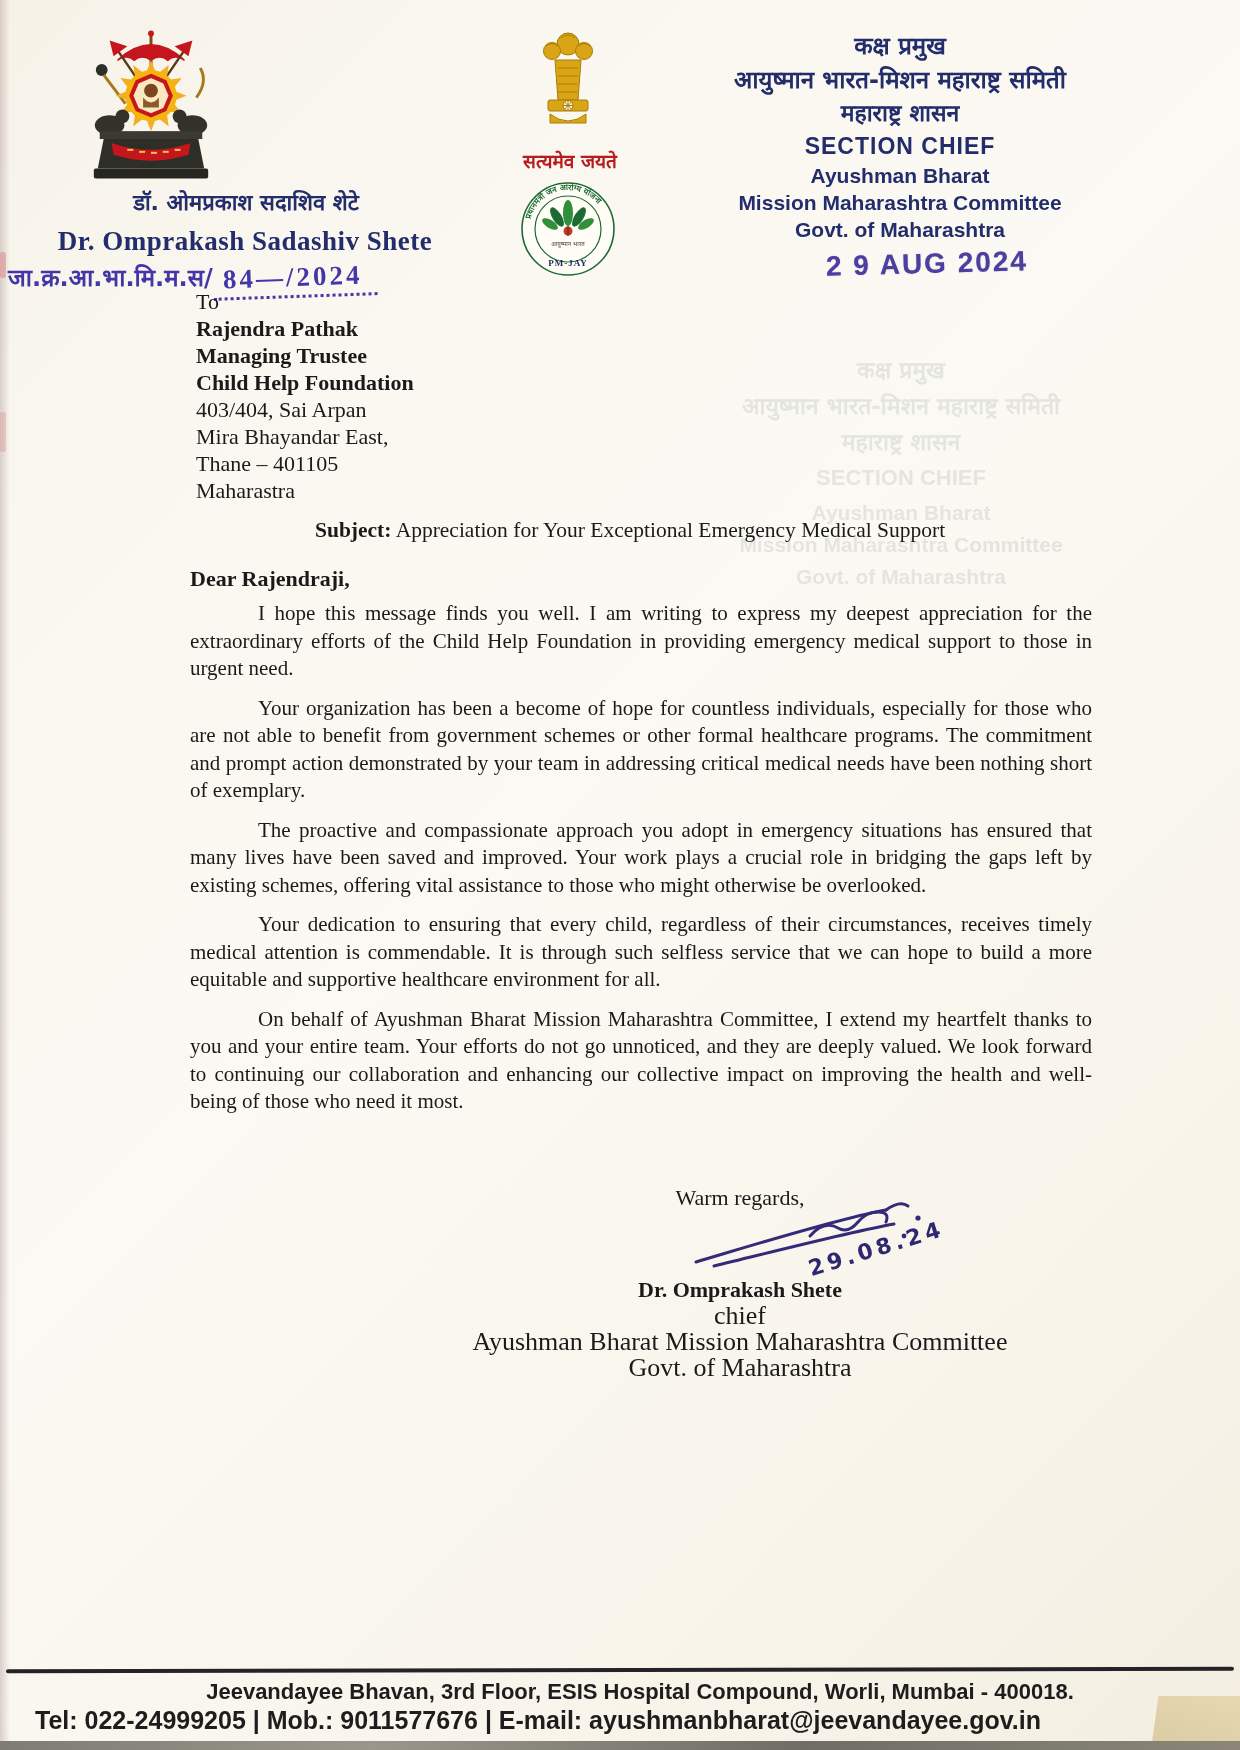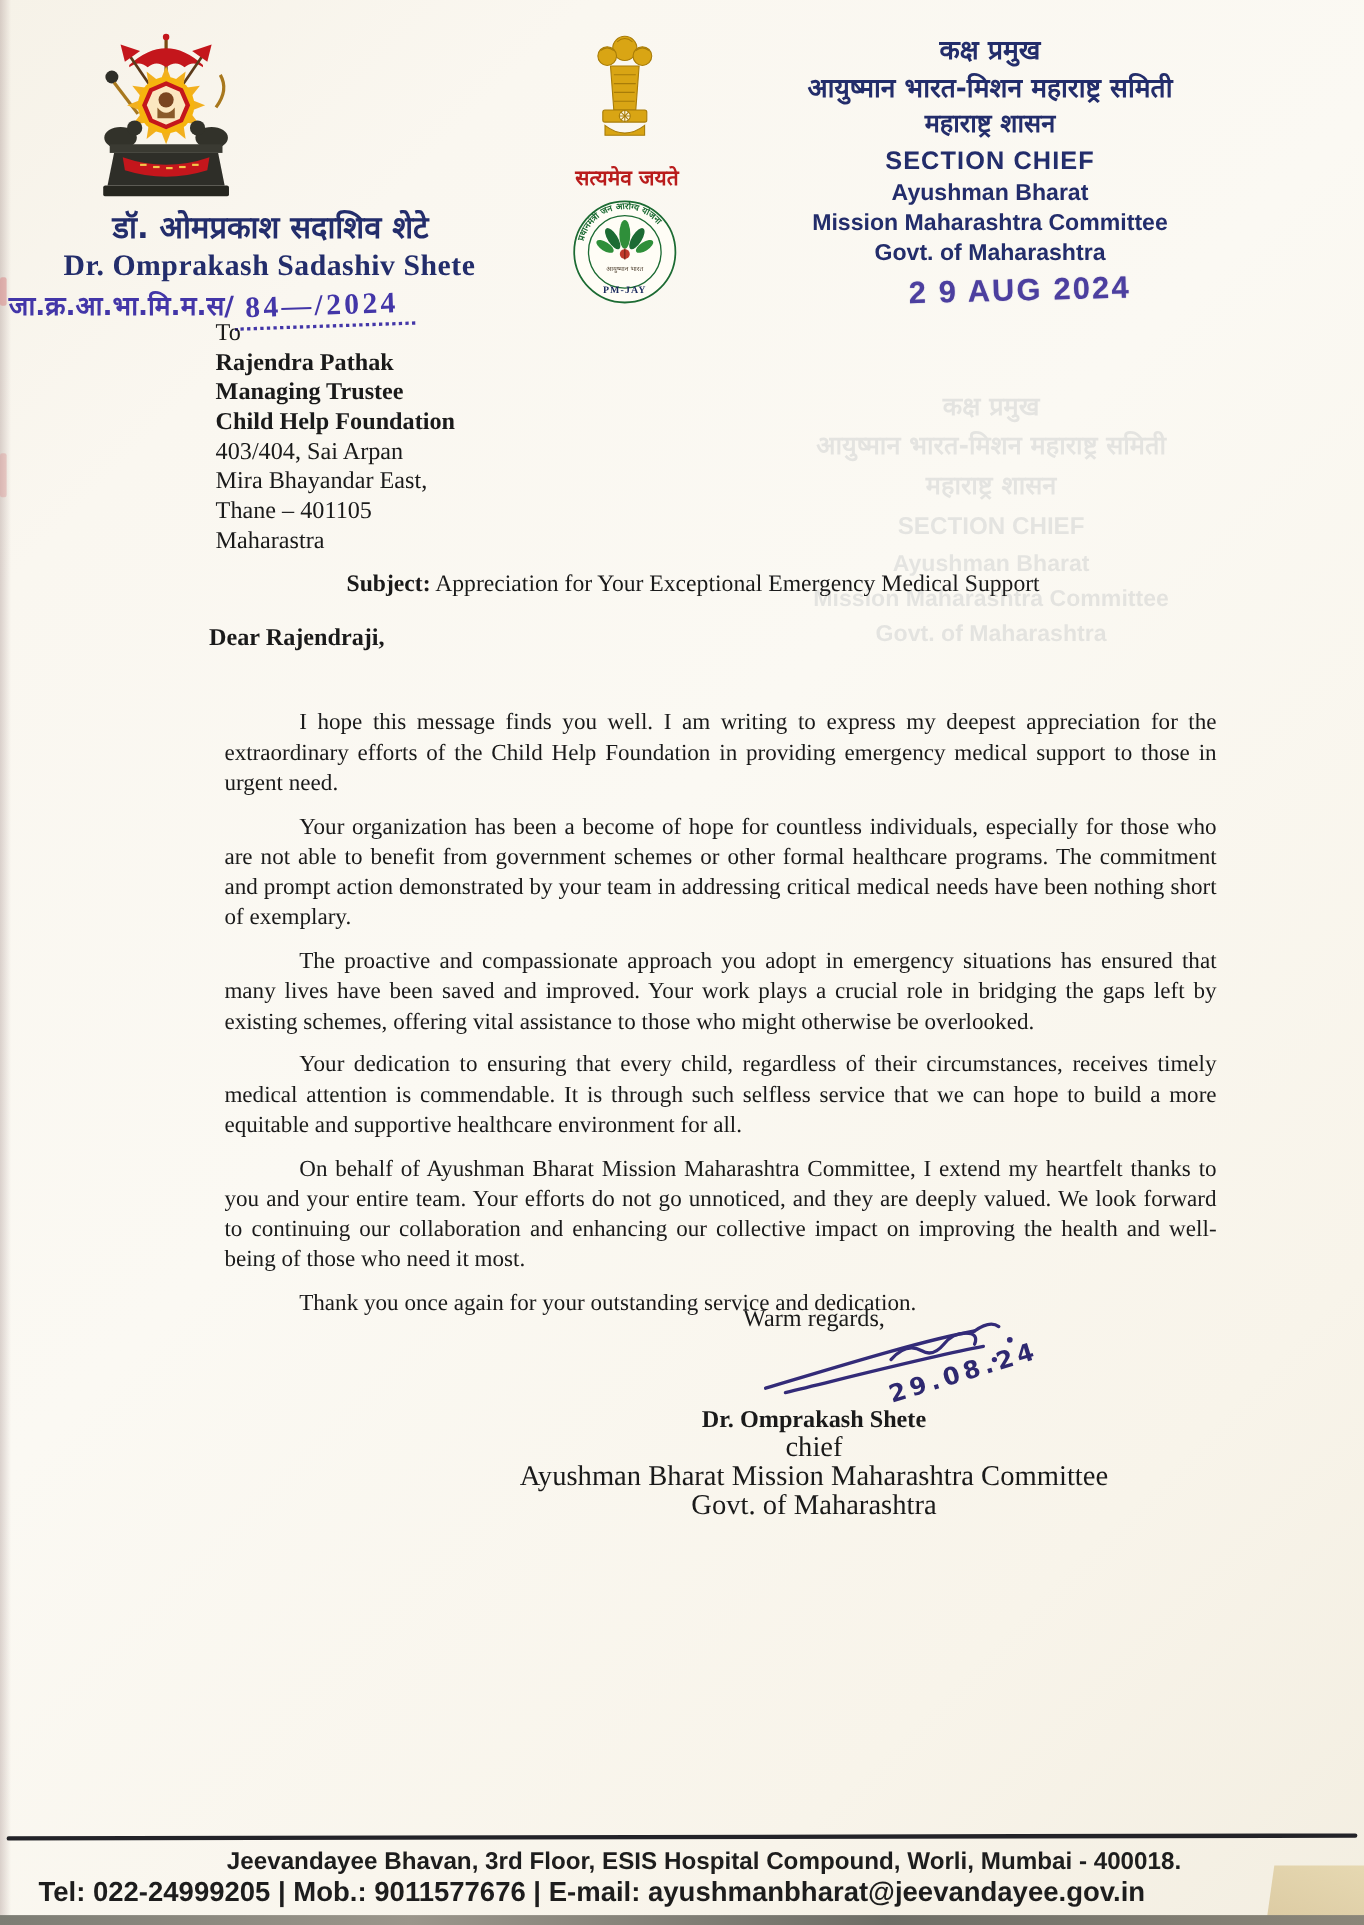--- a/index.html
+++ b/index.html
@@ -15,21 +15,21 @@
   .navy{color:#232d6b;}
   .ink{color:#4336a8;}
 
   
   .edge-left{left:0;top:0;bottom:0;width:10px;background:linear-gradient(90deg,rgba(120,90,90,.25),rgba(120,90,90,0));}
   .edge-mark{left:0;width:6px;background:#d98a8a;opacity:.55;border-radius:2px;}
   .bottom-strip{left:0;right:0;bottom:0;height:9px;background:linear-gradient(90deg,#7d7d74,#9b968b 30%,#6e6e66 65%,#8b8679);}
   .corner-tan{right:0;bottom:8px;width:88px;height:46px;background:linear-gradient(200deg,#e3d3a6,#d7c394);opacity:.8;transform:skewX(-8deg);transform-origin:bottom right;}
 
   
-  .lh-name-dev{left:46px;top:186px;width:400px;text-align:center;font-size:28px;font-weight:bold;}
+  .lh-name-dev{left:46px;top:186px;width:400px;text-align:center;font-size:22px;font-weight:bold;}
   .lh-name-en{left:30px;top:226px;width:430px;text-align:center;font-size:27px;font-weight:bold;letter-spacing:.5px;}
   .ref-line{left:8px;top:260px;font-size:24px;font-weight:bold;white-space:nowrap;}
   .ref-hand{display:inline-block;border-bottom:3px dotted #4336a8;padding:0 14px 2px 10px;transform:rotate(-2deg);font-size:27px;font-weight:bold;letter-spacing:3px;}
 
   .emblem-caption{left:500px;top:148px;width:140px;text-align:center;font-size:19px;font-weight:bold;color:#b91c1c;}
 
   .hdr-right{left:700px;top:30px;width:400px;text-align:center;line-height:1.0;}
   .hdr-right .h1{font-size:24px;font-weight:bold;margin:4px 0 10px;}
   .hdr-right .h2{font-size:24px;font-weight:bold;margin:0 0 10px;}
   .hdr-right .h3{font-size:23px;font-weight:bold;margin:0 0 10px;}
@@ -46,21 +46,21 @@
 
   
   .recipient{left:196px;top:288px;font-size:22px;line-height:27px;}
   .recipient .b{font-weight:bold;}
 
   .subject{left:315px;top:518px;font-size:21.5px;}
   .subject .b{font-weight:bold;}
 
   .greeting{left:190px;top:566px;font-size:22px;font-weight:bold;}
 
-  .body-text{left:204px;top:600px;width:902px;margin-top:43px;}
+  .body-text{left:190px;top:600px;width:902px;}
   .body-text p{margin:0 0 12px 0;text-indent:68px;text-align:justify;font-size:21px;line-height:27.5px;}
   .body-text p.last{text-align:left;}
 
   .closing{left:420px;top:1185px;width:640px;text-align:center;}
   .closing .regards{font-size:22px;font-weight:normal;margin-bottom:4px;}
   .closing .name{font-size:22px;font-weight:bold;margin-top:66px;line-height:26px;}
   .closing .line{font-size:26px;font-weight:normal;line-height:26px;}
   .sig-svg{left:690px;top:1196px;}
   .sig-date{left:806px;top:1236px;font-size:22px;font-weight:bold;color:#2e2870;transform:rotate(-17deg);letter-spacing:4px;font-family:"DejaVu Sans",sans-serif;}
 
@@ -209,21 +209,20 @@
 </div>
 
 <div class="abs greeting">Dear Rajendraji,</div>
 
 <div class="abs body-text">
   <p>I hope this message finds you well. I am writing to express my deepest appreciation for the extraordinary efforts of the Child Help Foundation in providing emergency medical support to those in urgent need.</p>
   <p>Your organization has been a become of hope for countless individuals, especially for those who are not able to benefit from government schemes or other formal healthcare programs. The commitment and prompt action demonstrated by your team in addressing critical medical needs have been nothing short of exemplary.</p>
   <p>The proactive and compassionate approach you adopt in emergency situations has ensured that many lives have been saved and improved. Your work plays a crucial role in bridging the gaps left by existing schemes, offering vital assistance to those who might otherwise be overlooked.</p>
   <p>Your dedication to ensuring that every child, regardless of their circumstances, receives timely medical attention is commendable. It is through such selfless service that we can hope to build a more equitable and supportive healthcare environment for all.</p>
   <p>On behalf of Ayushman Bharat Mission Maharashtra Committee, I extend my heartfelt thanks to you and your entire team. Your efforts do not go unnoticed, and they are deeply valued. We look forward to continuing our collaboration and enhancing our collective impact on improving the health and well-being of those who need it most.</p>
-  <p class="last">Thank you once again for your outstanding service and dedication.</p>
 </div>
 
 <div class="abs closing">
   <div class="regards">Warm regards,</div>
   <div class="name">Dr. Omprakash Shete</div>
   <div class="line">chief</div>
   <div class="line">Ayushman Bharat Mission Maharashtra Committee</div>
   <div class="line">Govt. of Maharashtra</div>
 </div>
 

